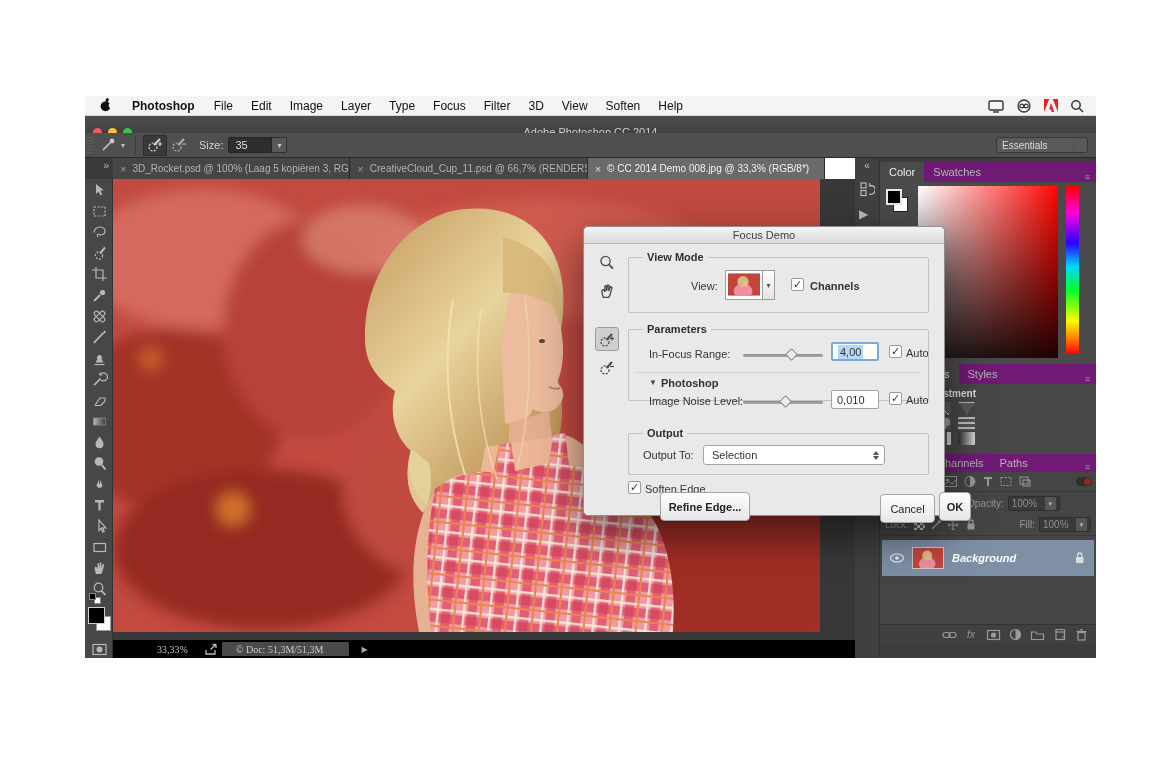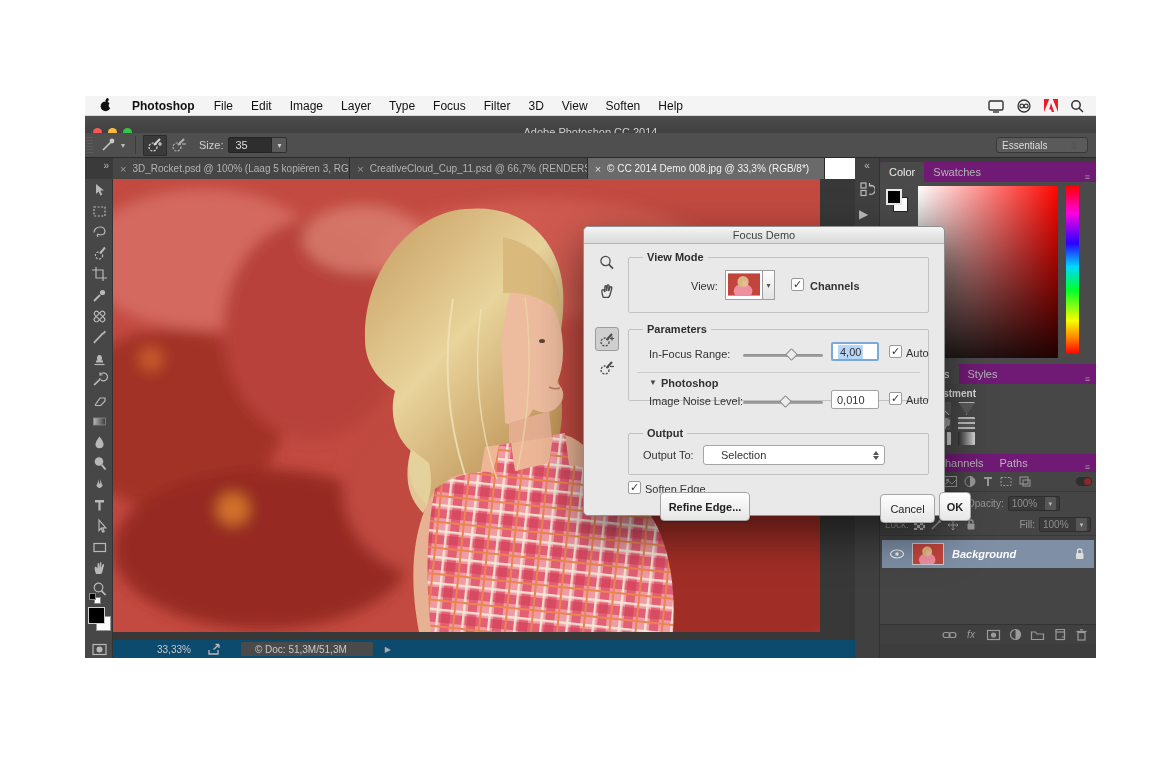--- a/index.html
+++ b/index.html
@@ -56,41 +56,41 @@
   
   .toolbar { left:85px; top:179px; width:28px; height:479px; background:#474747;
              border-right:1px solid #333; z-index:4; }
   .tool { width:28px; height:21px; display:flex; align-items:center; justify-content:center; }
   .tool svg { stroke:#b8b8b8; fill:none; stroke-width:1.2; }
   .swatch-mini { position:absolute; left:4px; top:414px; width:14px; height:12px; }
   .swatch-big { position:absolute; left:3px; top:428px; width:24px; height:26px; }
 
   
   .canvas { left:113px; top:179px; width:742px; height:461px; background:#383838; overflow:hidden; z-index:1; }
-  .statusbar { left:113px; top:640px; width:742px; height:18px; background:#0c4a6e;
-               display:flex; align-items:center; color:#c9c9c9; font-size:10px; z-index:4; }
+  .statusbar { left:113px; top:640px; width:742px; height:18px; background:#000000;
+               display:flex; align-items:center; color:#c9c9c9; font-size:10px; z-index:4;font-family:Liberation Serif, serif; }
   .doc-chip { background:#4a4a4a; height:14px; display:flex; align-items:center;
-              padding:0 26px 0 14px; margin-left:18px; border-radius:1px; }
+              padding:0 26px 0 14px; margin-left:2px; border-radius:1px; }
 
   
   .dock { left:855px; top:158px; width:241px; height:500px; background:#3d3d3d; z-index:3; }
   .dock-strip { position:absolute; left:0; top:0; width:25px; height:100%; background:#404040;
                 border-right:1px solid #333; color:#bbb; }
   .panelcol { position:absolute; left:25px; top:0; width:216px; height:100%; }
   .ptabs { height:20px; background:#701a75; display:flex; align-items:flex-end; color:#b5b5b5; font-size:11px; }
   .ptab { padding:3px 9px; height:20px; line-height:15px; }
   .ptab.on { background:#4a4a4a; color:#ececec; border-radius:2px 2px 0 0; }
   .pmenu { margin-left:auto; color:#9a9a9a; font-size:9px; padding:4px 6px 0 0; }
   .panelbody { background:#4a4a4a; }
   .small-dd { height:15px; background:#3a3a3a; border:1px solid #2e2e2e; border-radius:2px;
               color:#8f8f8f; font-size:10px; display:flex; align-items:center; padding:0 3px; }
   .small-dd .arr { margin-left:auto; background:#565656; width:11px; height:13px; text-align:center;
                    font-size:7px; line-height:13px; color:#bbb; border-radius:1px; }
   .dimlab { color:#969696; font-size:10px; }
-  .layerrow { position:absolute; left:2px; right:2px; height:28px; background:#7e8fa6;
+  .layerrow { position:absolute; left:2px; right:2px; height:36px; background:#7e8fa6;
               display:flex; align-items:center; color:#fff; }
   .thumbbox { width:32px; height:22px; border:1px solid #c9c9c9; margin-right:8px; background:#c2453d; }
   .adjicon { width:17px; height:13px; display:inline-block; margin:0 4px 0 0; border-radius:1px; }
   .botico { display:flex; align-items:center; justify-content:center; width:22px; height:18px; }
   .botico svg { stroke:#9a9a9a; fill:none; stroke-width:1.2; }
 
   
   .dialog { left:583px; top:226px; width:362px; height:290px; background:#e9e9e9;
             border:1px solid #8f8f8f; border-radius:5px; box-shadow:0 18px 45px rgba(0,0,0,.55);
             z-index:40; color:#333; }
@@ -109,21 +109,21 @@
   .sthumb { position:absolute; top:-4px; width:9px; height:9px; background:#ececec;
             border:1px solid #8c8c8c; transform:rotate(45deg); border-radius:1px; }
   .field { position:absolute; height:19px; background:#fff; border:1px solid #a2a2a2; border-radius:2px;
            font-size:11px; display:flex; align-items:center; padding-left:5px; }
   .field.focused { border:2px solid #7aa8d8; }
   .field.focused .sel { background:#b8d6f8; padding:1px 2px; }
   .btn { position:absolute; height:29px; background:linear-gradient(#fefefe,#e6e6e6);
          border:1px solid #a5a5a5; border-radius:4px; font-size:11px; color:#222;
          display:flex; align-items:center; justify-content:center; box-shadow:0 1px 1px rgba(0,0,0,.15);margin-left:32px; }
   .popup { position:absolute; height:20px; background:#fff; border:1px solid #a5a5a5; border-radius:3px;
-           display:flex; align-items:center; font-size:11px; padding-left:17px; }
+           display:flex; align-items:center; font-size:11px; padding-left:8px; }
   .stepper { margin-left:auto; width:14px; display:flex; flex-direction:column; align-items:center; gap:1px; padding-right:2px; }
   .stepper i { display:block; width:0; height:0; border-left:3.5px solid transparent; border-right:3.5px solid transparent; }
   .stepper .up { border-bottom:4px solid #555; }
   .stepper .dn { border-top:4px solid #555; }
 </style>
 </head>
 <body>
 
 <svg width="0" height="0" style="position:absolute">
   <defs>

